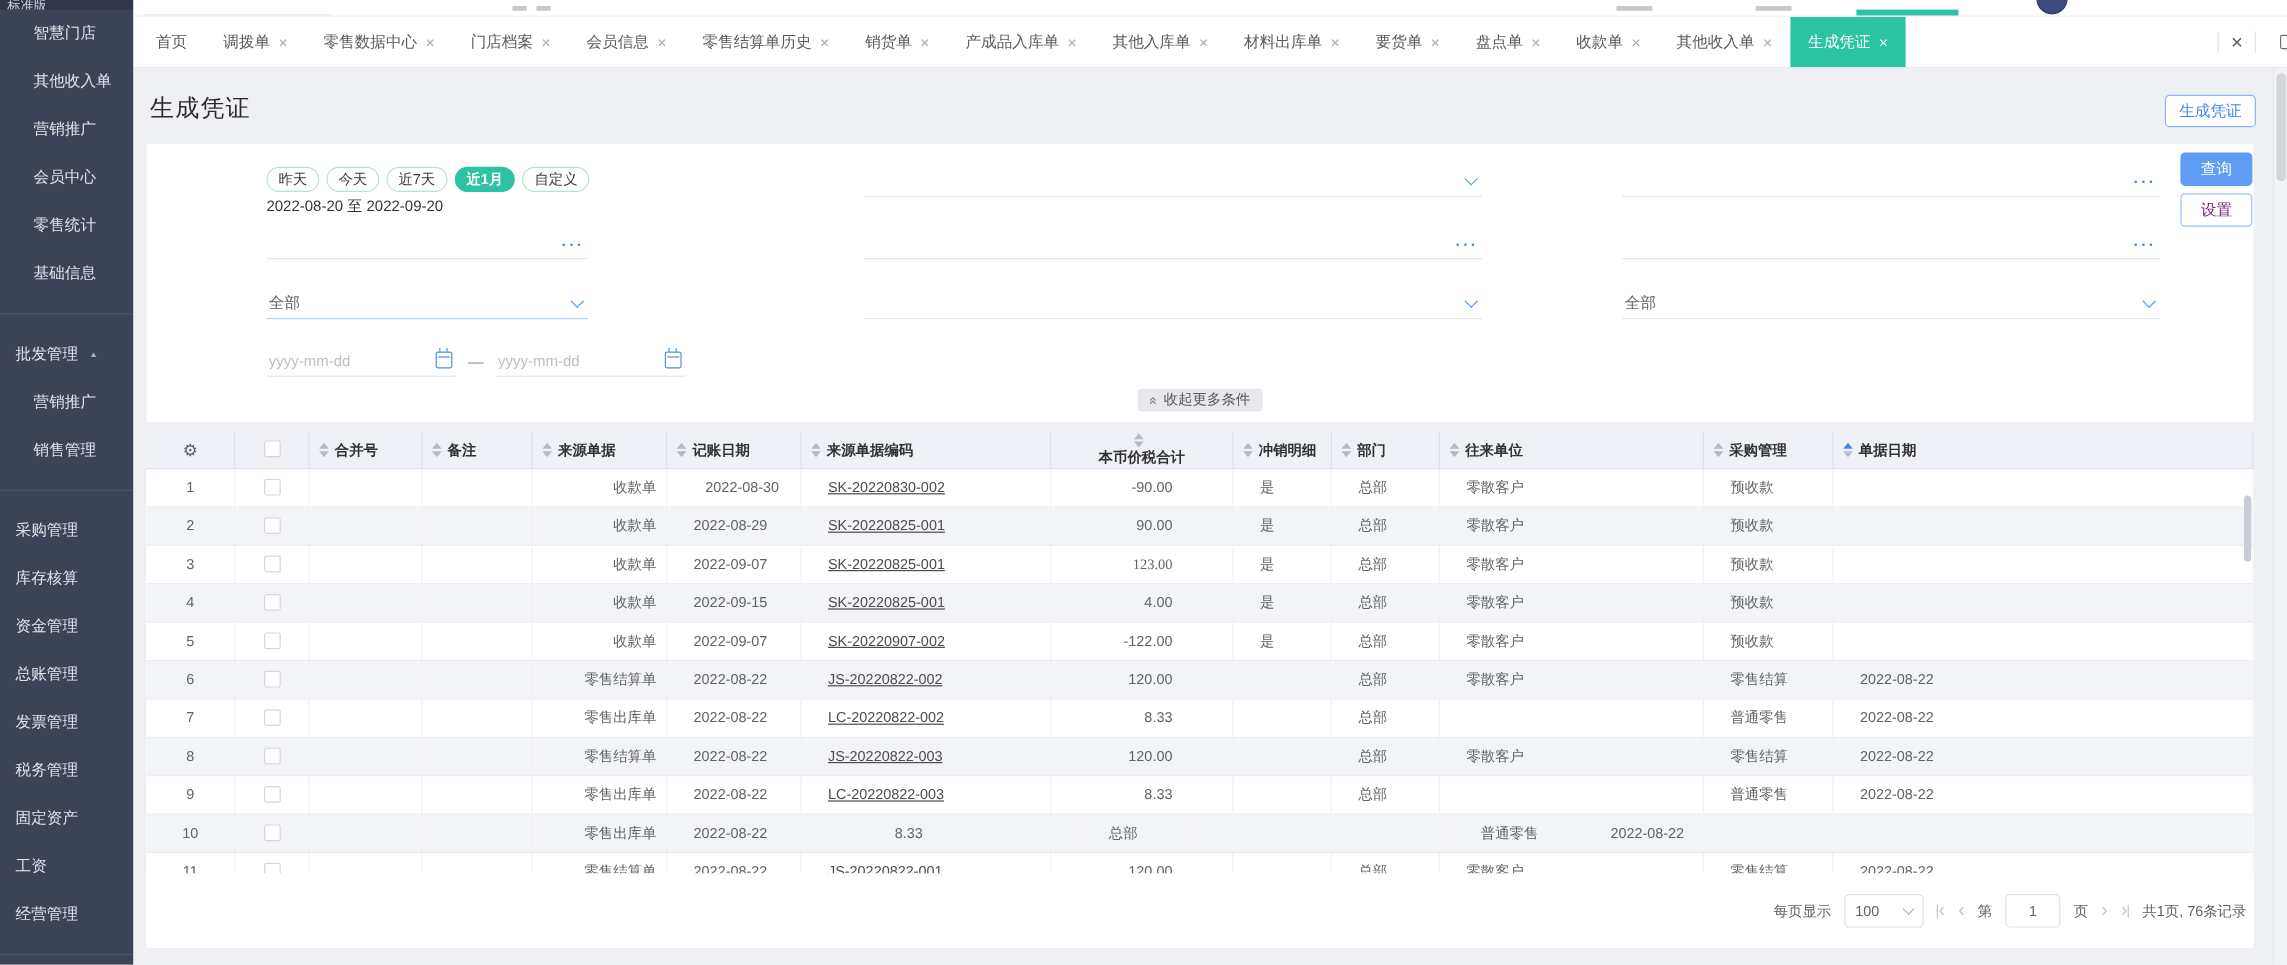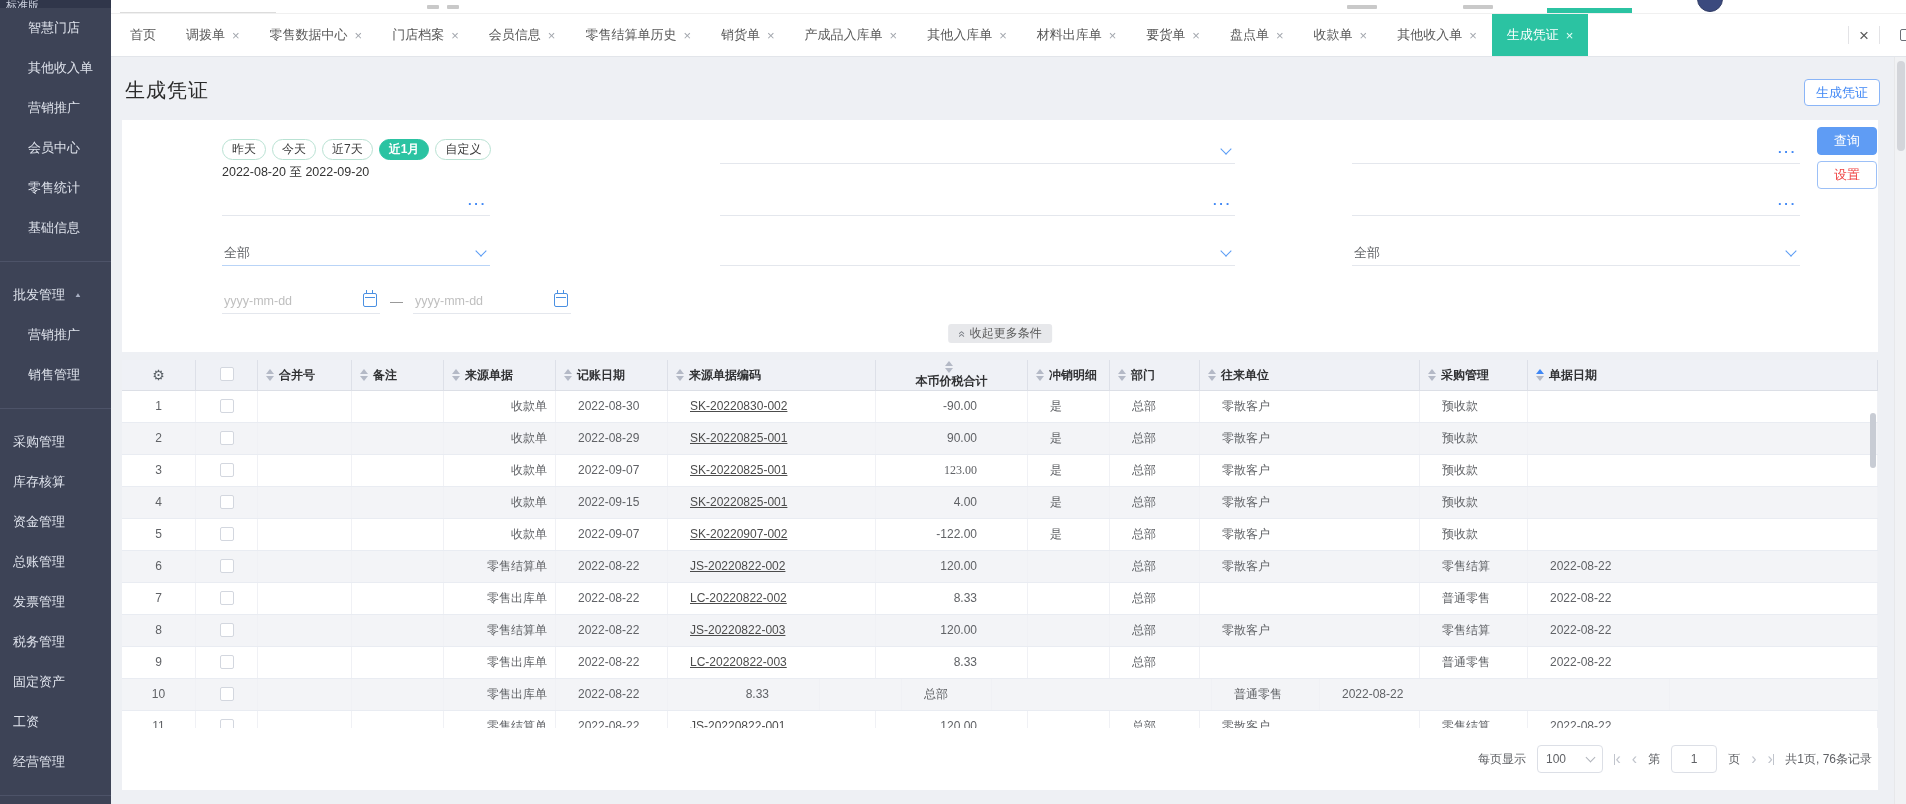--- a/index.html
+++ b/index.html
@@ -61,21 +61,21 @@
   .range-text { font-size:12.5px; color:#333; margin-top:4px; }
   .date-pair { display:flex; align-items:center; gap:10px; }
   .date-box { width:158px; height:26px; border-bottom:1px solid #e4e7ed; position:relative; }
   .date-ph { font-size:12.5px; color:#bfbfbf; line-height:26px; padding-left:2px; }
   .cal-ico { position:absolute; right:3px; top:5px; width:14px; height:14px; border:1.4px solid #4a90e2; border-radius:2px; }
   .cal-ico:before { content:""; position:absolute; left:1px; right:1px; top:2.5px; height:1.4px; background:#4a90e2; }
   .cal-ico:after { content:""; position:absolute; left:2px; top:-4px; width:1.4px; height:3px; background:#4a90e2; box-shadow:6px 0 0 #4a90e2; }
   .date-dash { color:#8c8c8c; font-size:13px; }
   .qs-btn { position:absolute; left:1695px; width:60px; height:28px; border-radius:4px; font-size:13px; display:flex; align-items:center; justify-content:center; cursor:pointer; }
   .btn-query { top:7px; background:#5f9cf4; border:1px solid #5f9cf4; color:#fff; }
-  .btn-setting { top:41px; background:#fff; border:1px solid #9cc0f7; color:#ef4444; }
+  .btn-setting { top:41px; background:#fff; border:1px solid #9cc0f7; color:#701a75; }
   .collapse-pill { position:absolute; left:50%; transform:translateX(-50%); top:204px; height:19px; background:#e7e8eb; border-radius:3px; padding:0 10px; display:flex; align-items:center; gap:5px; font-size:12px; color:#595959; cursor:pointer; }
   .dbl-up { display:inline-block; transform:rotate(90deg); font-size:12px; color:#7d8188; line-height:1; }
 
   
   .table-card { position:absolute; left:11px; top:303px; width:1756px; height:430px; background:#fff; }
   .thead { display:flex; height:31px; background:#eff1f6; border-bottom:1px solid #dcdfe6; }
   .th { display:flex; align-items:center; padding:0 8px; font-size:12px; color:#303133; font-weight:bold; border-right:1px solid #dde0e8; overflow:hidden; white-space:nowrap; }
   .th.right { justify-content:flex-end; }
   .th.center { justify-content:center; }
   .arrows { display:inline-flex; flex-direction:column; gap:2px; margin-right:5px; }
@@ -453,21 +453,21 @@
               <span>单据日期</span>
             </div>
           </div>
         <div class="tbody" id="tbody">
             <div class="trow">
               <div class="td center" style="width: 74px;">1</div>
               <div class="td center" style="width: 62px;"><span class="checkbox"></span></div>
               <div class="td" style="width: 94px;"></div>
               <div class="td" style="width: 92px;"></div>
               <div class="td right" style="width: 112px; padding: 0px 8px 0px 0px;">收款单</div>
-              <div class="td" style="width: 112px;">2022-08-30</div>
+              <div class="td" style="width: 112px; text-align: center;">2022-08-30</div>
               <div class="td" style="width: 208px;"><span class="link">SK-20220830-002</span></div>
               <div class="td right" style="width: 152px; padding: 0px 50px 0px 0px;">-90.00</div>
               <div class="td" style="width: 82px;">是</div>
               <div class="td" style="width: 90px;">总部</div>
               <div class="td" style="width: 220px;">零散客户</div>
               <div class="td" style="width: 108px;">预收款</div>
               <div class="td" style="width: 350px;"></div>
             </div>
             <div class="trow alt">
               <div class="td center" style="width: 74px;">2</div>

